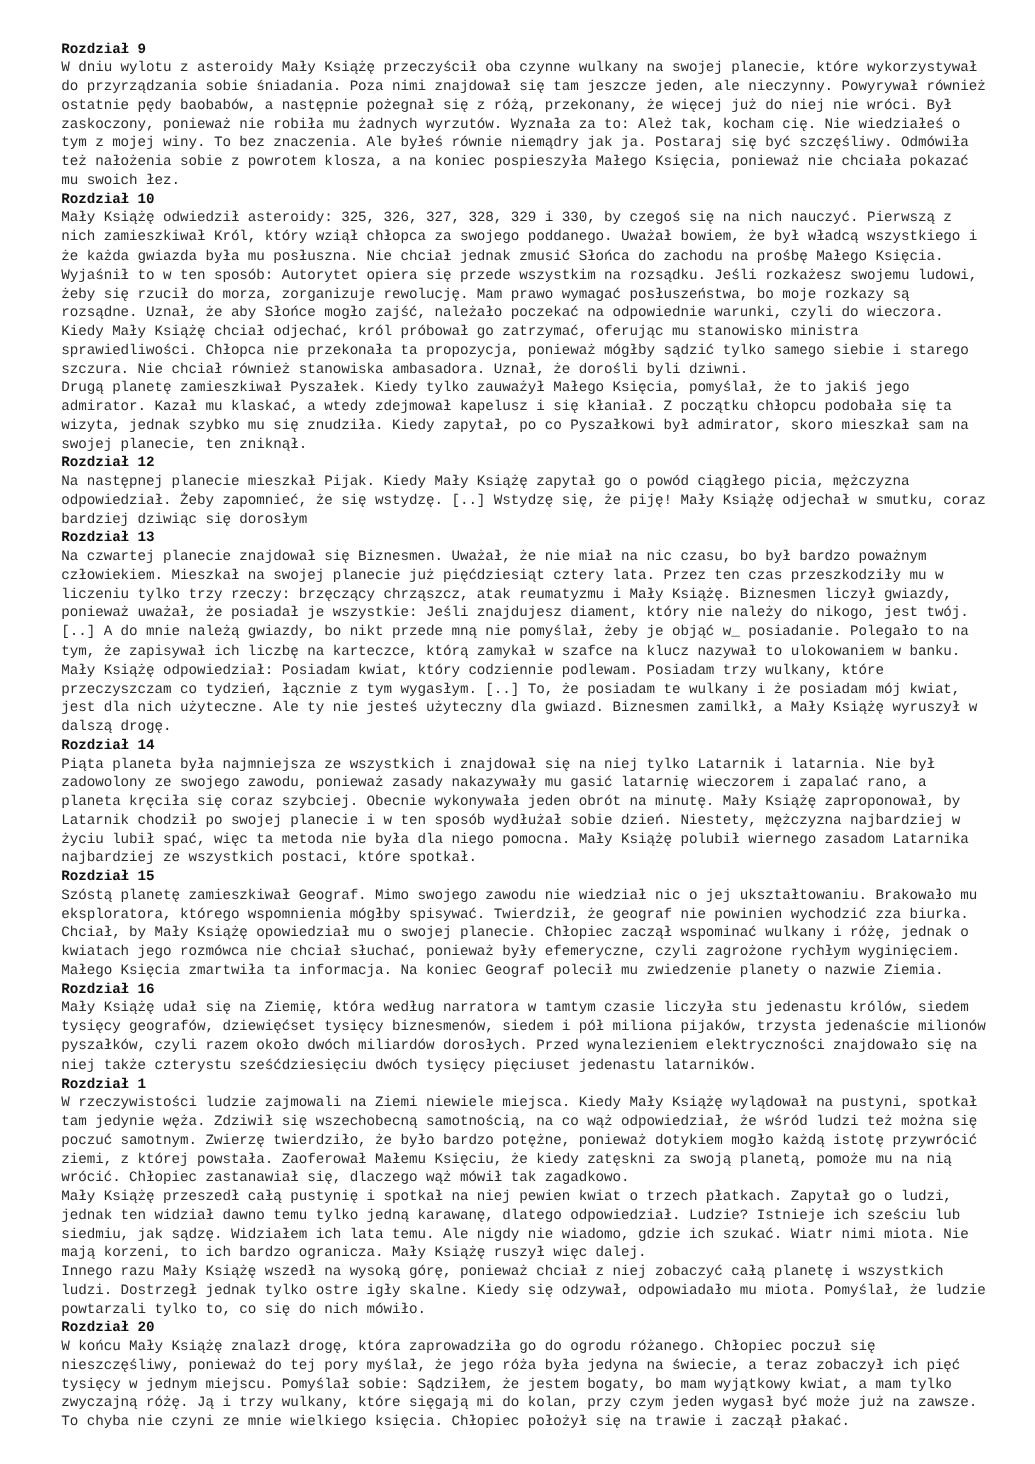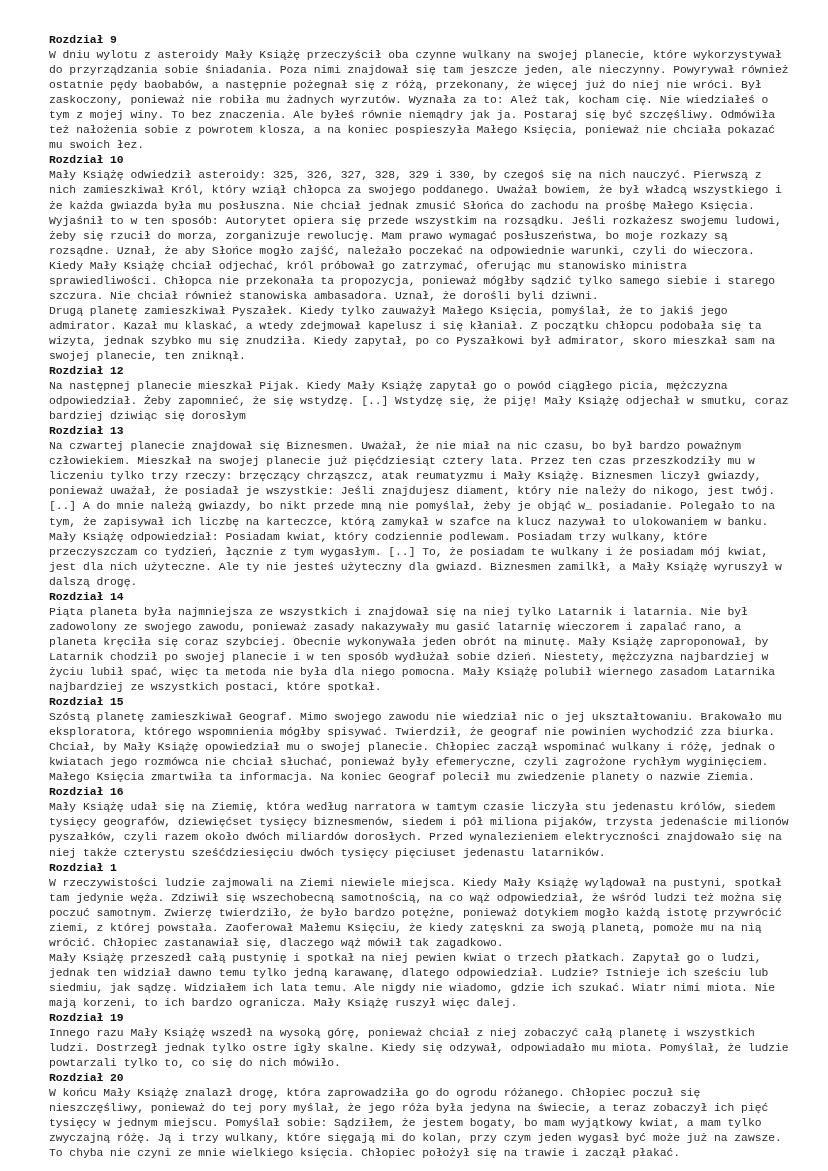--- a/index.html
+++ b/index.html
@@ -72,20 +72,19 @@
     <p class="chapter-body">Mały Książę udał się na Ziemię, która według narratora w tamtym czasie liczyła stu jedenastu królów, siedem tysięcy geografów, dziewięćset tysięcy biznesmenów, siedem i pół miliona pijaków, trzysta jedenaście milionów pyszałków, czyli razem około dwóch miliardów dorosłych. Przed wynalezieniem elektryczności znajdowało się na niej także czterystu sześćdziesięciu dwóch tysięcy pięciuset jedenastu latarników.</p>
   </section>
   <section>
     <h2 class="chapter-title">Rozdział 1</h2>
     <p class="chapter-body">W rzeczywistości ludzie zajmowali na Ziemi niewiele miejsca. Kiedy Mały Książę wylądował na pustyni, spotkał tam jedynie węża. Zdziwił się wszechobecną samotnością, na co wąż odpowiedział, że wśród ludzi też można się poczuć samotnym. Zwierzę twierdziło, że było bardzo potężne, ponieważ dotykiem mogło każdą istotę przywrócić ziemi, z której powstała. Zaoferował Małemu Księciu, że kiedy zatęskni za swoją planetą, pomoże mu na nią wrócić. Chłopiec zastanawiał się, dlaczego wąż mówił tak zagadkowo.</p>
   </section>
   <section>
     <p class="chapter-body"> Mały Książę przeszedł całą pustynię i spotkał na niej pewien kwiat o trzech płatkach. Zapytał go o ludzi, jednak ten widział dawno temu tylko jedną karawanę, dlatego odpowiedział. Ludzie? Istnieje ich sześciu lub siedmiu, jak sądzę. Widziałem ich lata temu. Ale nigdy nie wiadomo, gdzie ich szukać. Wiatr nimi miota. Nie mają korzeni, to ich bardzo ogranicza. Mały Książę ruszył więc dalej.</p>
   </section>
   <section>
-    <h2 class="chapter-title">Rozdział 19</h2>
     <p class="chapter-body">Innego razu Mały Książę wszedł na wysoką górę, ponieważ chciał z niej zobaczyć całą planetę i wszystkich ludzi. Dostrzegł jednak tylko ostre igły skalne. Kiedy się odzywał, odpowiadało mu miota. Pomyślał, że ludzie powtarzali tylko to, co się do nich mówiło.</p>
   </section>
   <section>
     <h2 class="chapter-title">Rozdział 20</h2>
     <p class="chapter-body">W końcu Mały Książę znalazł drogę, która zaprowadziła go do ogrodu różanego. Chłopiec poczuł się nieszczęśliwy, ponieważ do tej pory myślał, że jego róża była jedyna na świecie, a teraz zobaczył ich pięć tysięcy w jednym miejscu. Pomyślał sobie: Sądziłem, że jestem bogaty, bo mam wyjątkowy kwiat, a mam tylko zwyczajną różę. Ją i trzy wulkany, które sięgają mi do kolan, przy czym jeden wygasł być może już na zawsze. To chyba nie czyni ze mnie wielkiego księcia. Chłopiec położył się na trawie i zaczął płakać.</p>
   </section>
 </div>
 
 </body></html>

